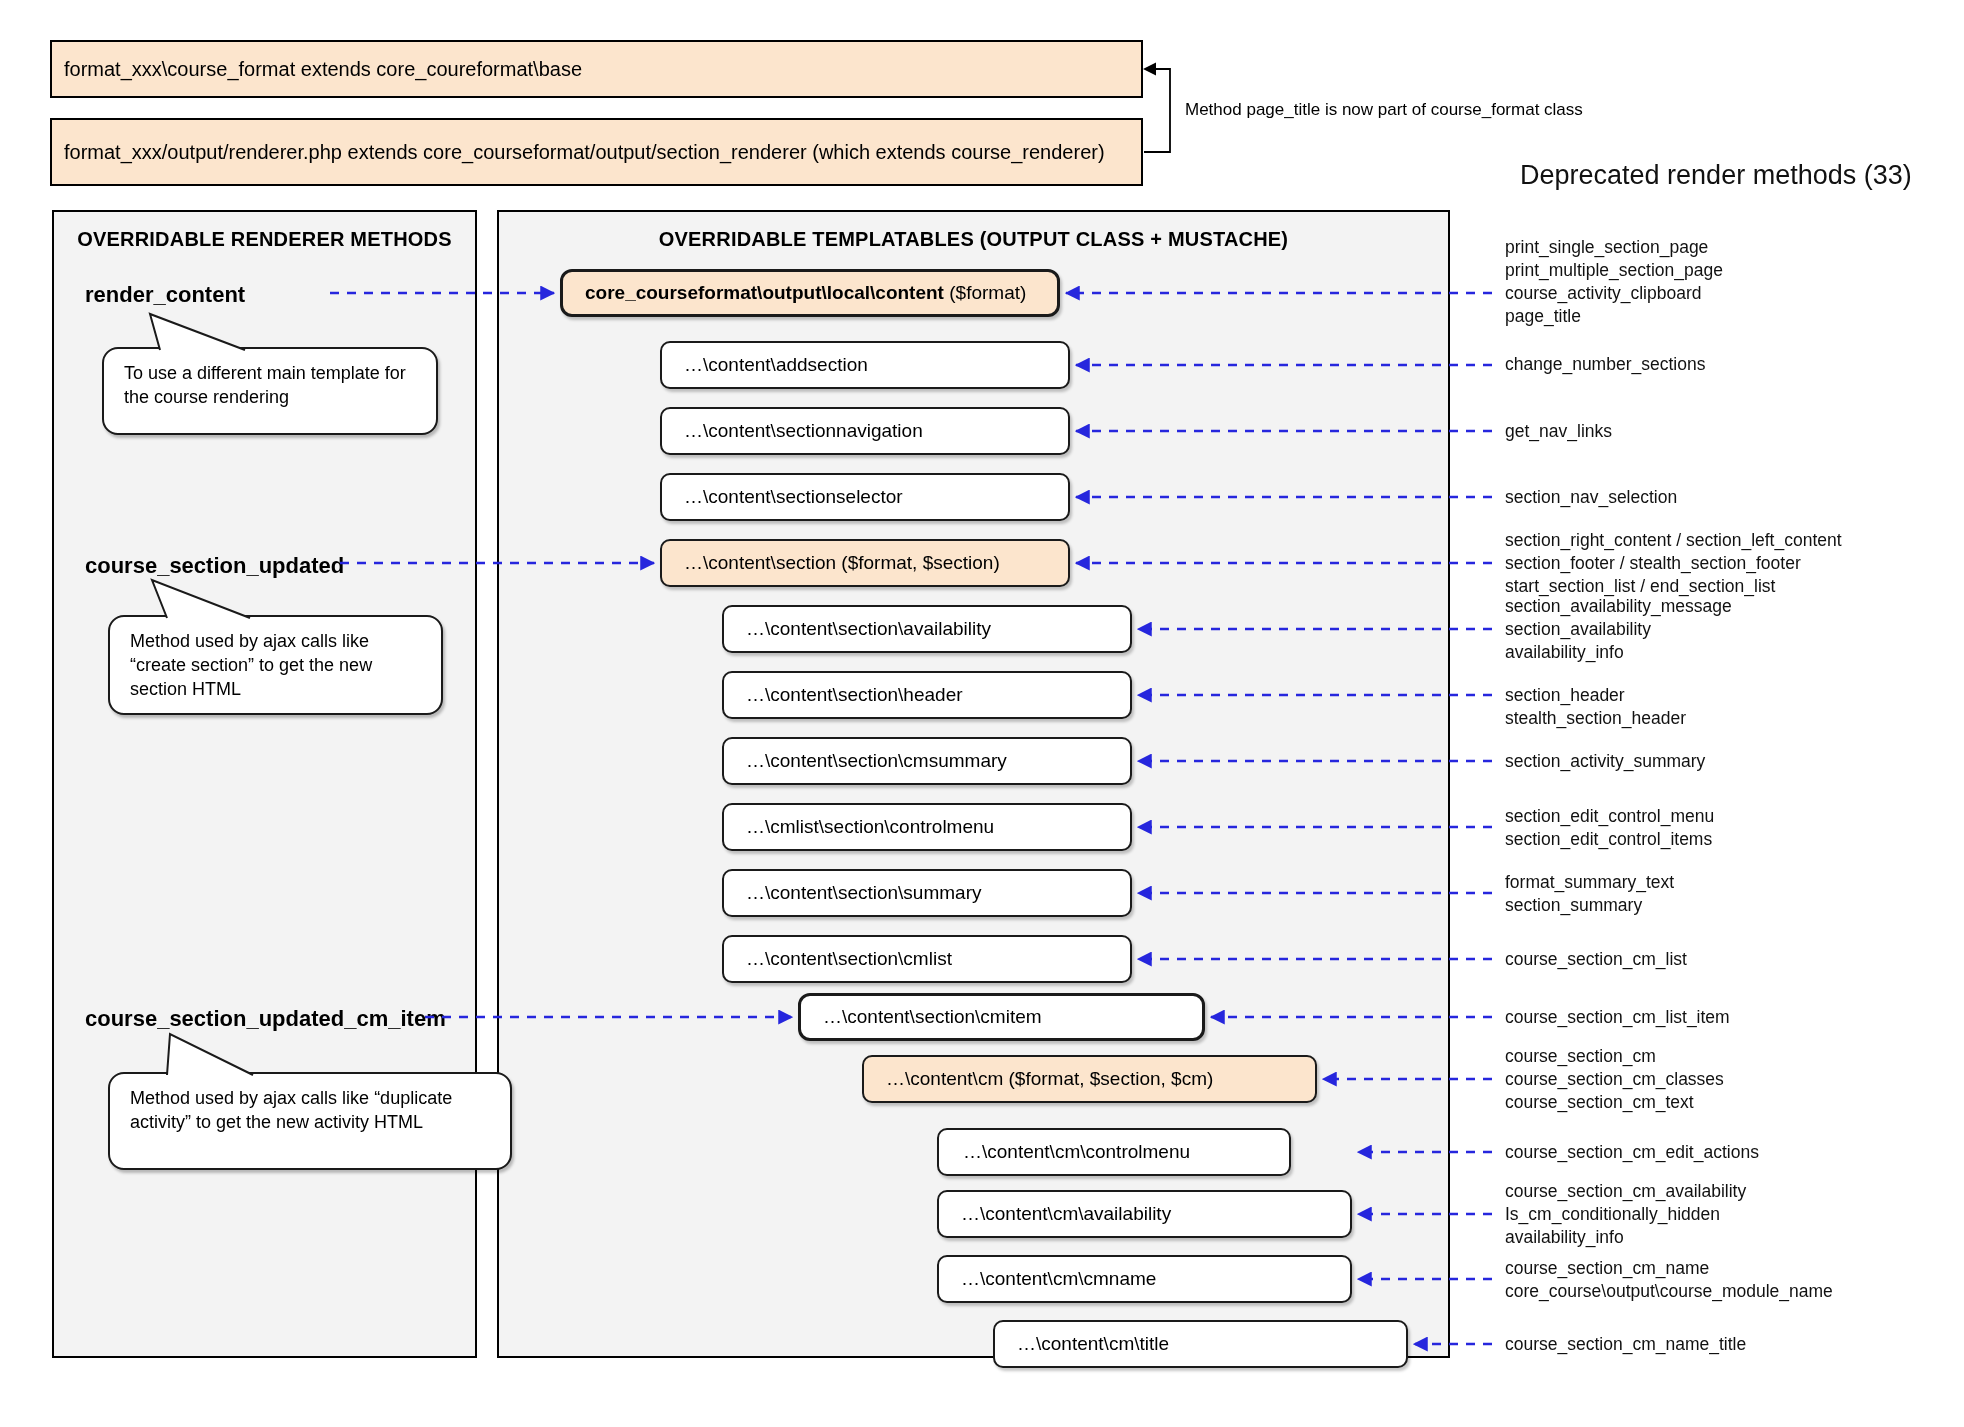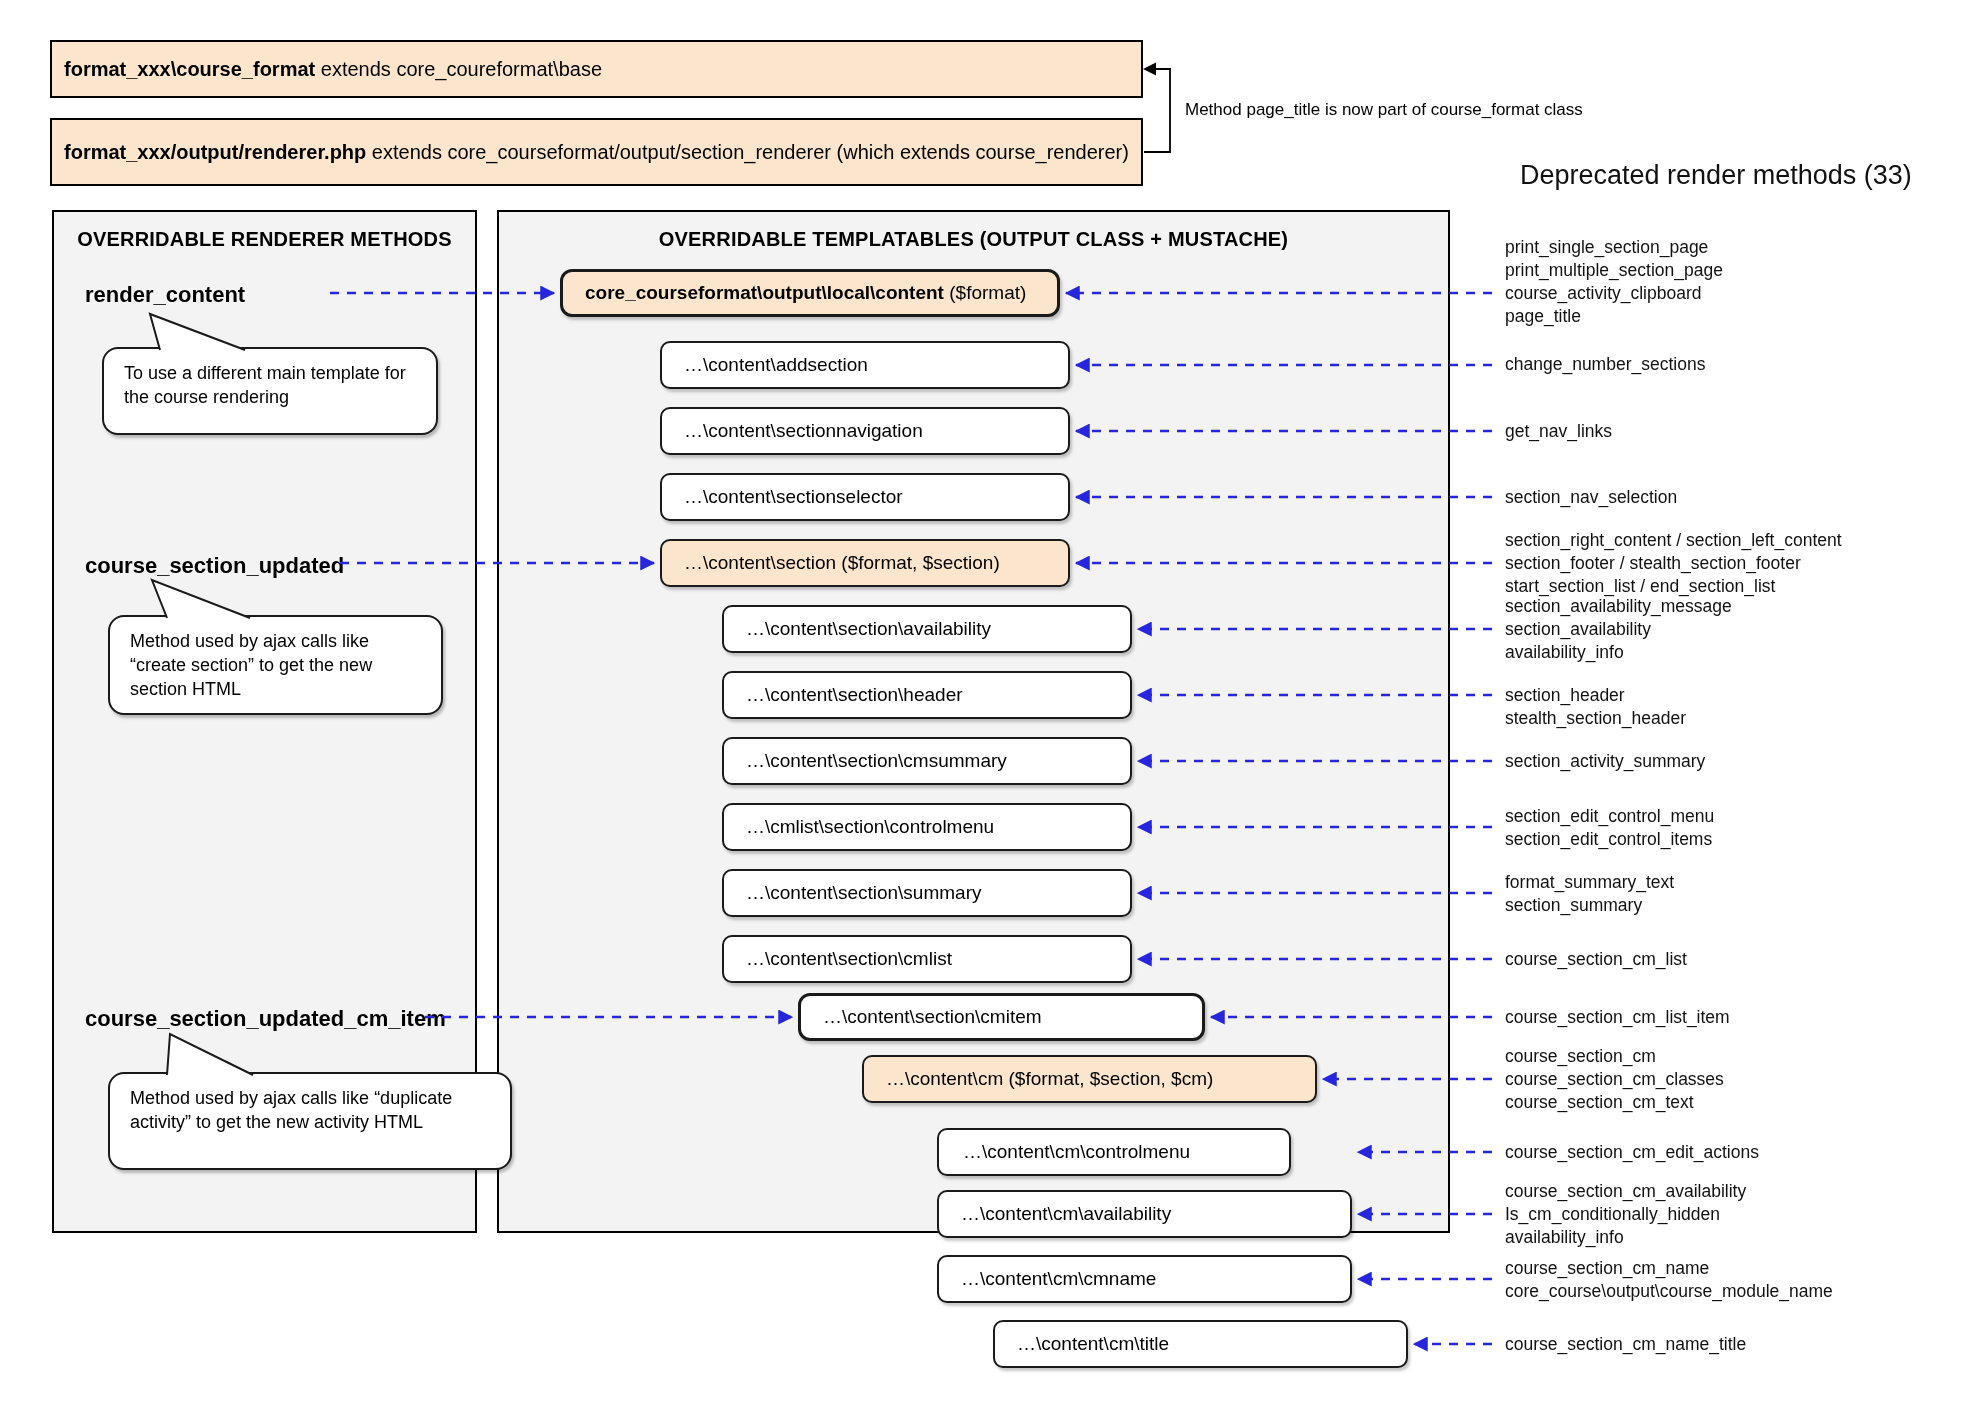--- a/index.html
+++ b/index.html
@@ -3,28 +3,28 @@
 <meta charset="utf-8">
 <style>
   html,body{margin:0;padding:0;background:#fff;}
   body{font-family:"Liberation Sans", sans-serif; color:#000;}
   #canvas{position:relative;width:1964px;height:1427px;background:#fff;overflow:hidden;}
 
   
   .topbox{position:absolute;left:50px;width:1093px;background:#fce5cd;border:2px solid #000;
           display:flex;align-items:center;padding:6px 12px;box-sizing:border-box;
           font-size:20px;line-height:1.3;}
-  .topbox b{font-weight:bold;}
+  .topbox b{font-weight:normal;}
 
   .note-text{position:absolute;font-size:17px;}
 
   .dep-title{position:absolute;font-size:27px;color:#111;}
 
   
-  .panel{position:absolute;top:210px;height:1023px;background:#f3f3f3;border:2px solid #000;
+  .panel{position:absolute;top:210px;height:1148px;background:#f3f3f3;border:2px solid #000;
          box-sizing:border-box;z-index:1;}
   .panel-title{text-align:center;font-weight:bold;font-size:20px;padding-top:16px;letter-spacing:.2px;}
 
   
   .method-label{position:absolute;font-weight:bold;font-size:22px;z-index:3;text-align:right;}
 
   
   .bubble{position:absolute;background:#fff;border:2px solid #1a1a1a;border-radius:16px;
           padding:13px 20px;font-size:18px;line-height:1.32;box-sizing:border-box;z-index:3;
           box-shadow:2px 3px 3px rgba(0,0,0,0.25);}

